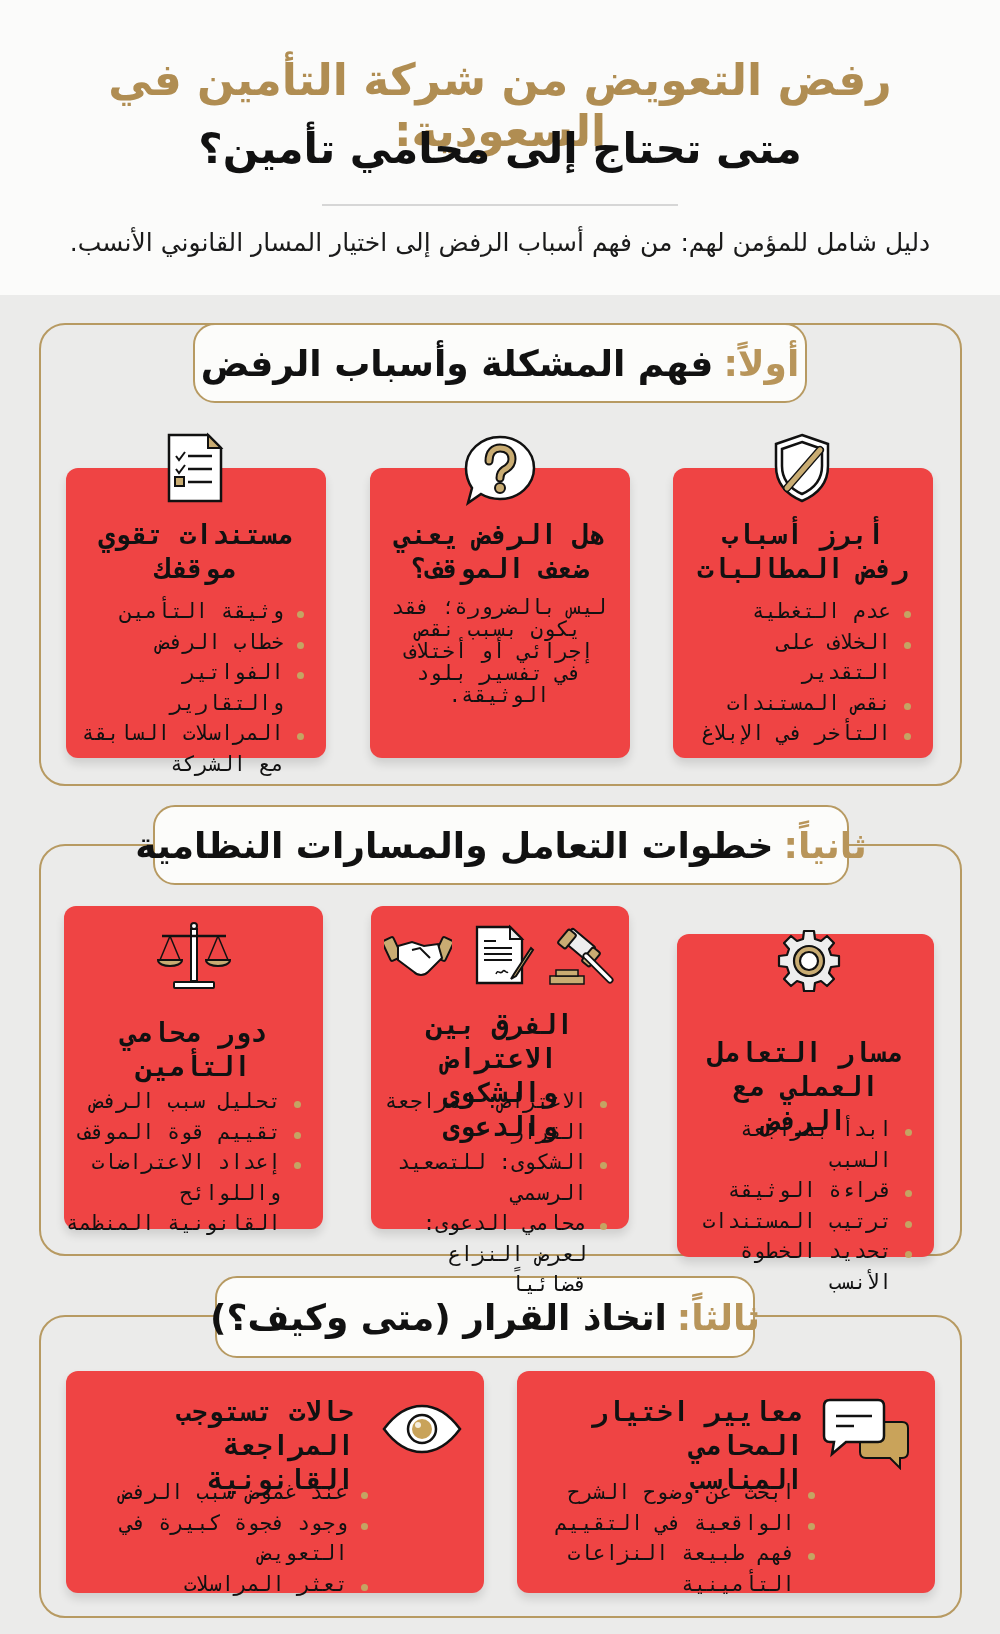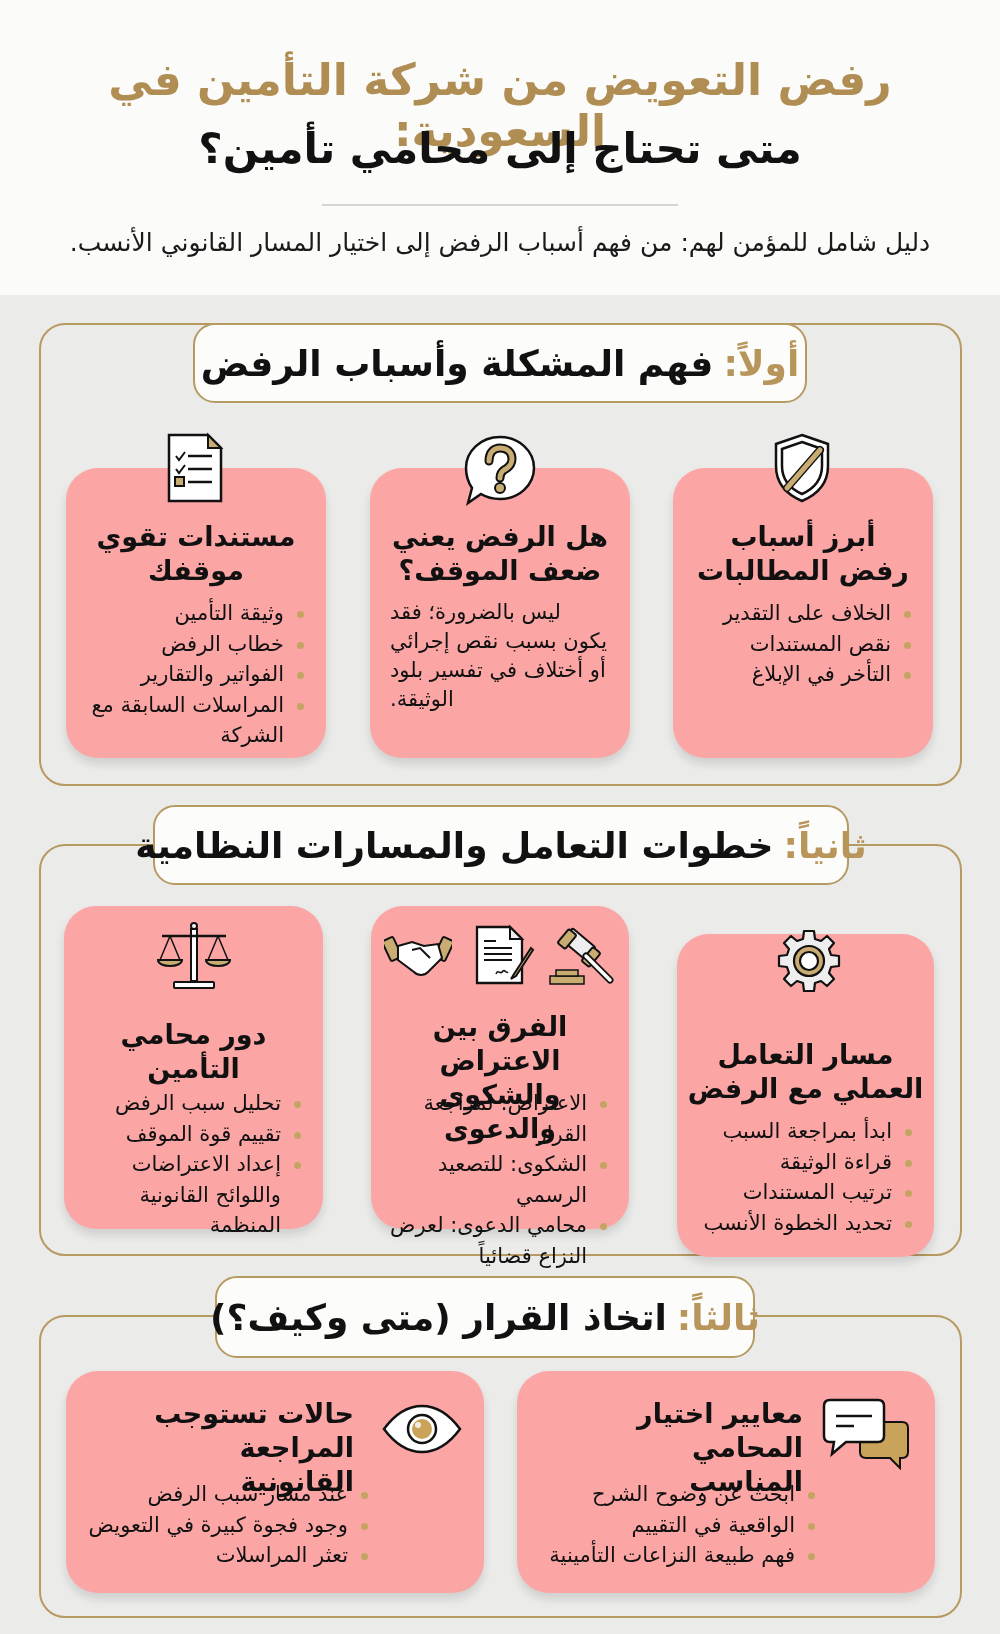--- a/index.html
+++ b/index.html
@@ -44,36 +44,37 @@
     position: absolute; background: #fcfcfa; border: 2px solid #b79a62; border-radius: 22px;
     display: flex; align-items: center; justify-content: center; gap: 10px;
     font-size: 36px; font-weight: bold; white-space: nowrap;
   }
   .sec-title .num { color: #b8955a; }
   .st-1 { left: 193px; top: 323px; width: 614px; height: 80px; }
   .st-2 { left: 153px; top: 805px; width: 696px; height: 80px; }
   .st-3 { left: 215px; top: 1276px; width: 540px; height: 82px; }
 
   .card {
-    position: absolute; background: #fca5a5; border-radius: 32px;
+    position: absolute; background: #ef4444; border-radius: 12px;
     box-shadow: 0 6px 10px rgba(0,0,0,0.12);
     text-align: right;
+    font-family: Liberation Mono, monospace;
   }
   .card h3 {
     font-size: 27px; font-weight: bold; line-height: 34px; text-align: center; color: #111;
   }
   .card ul { list-style: none; }
   .card li {
     font-size: 21px; line-height: 30.5px; color: #111; position: relative; padding-right: 20px;
   }
   .card li::before {
     content: ""; position: absolute; right: 0; top: 13px; width: 7px; height: 7px;
     border-radius: 50%; background: #c4a463;
   }
-  .card p { font-size: 21px; line-height: 29px; color: #111; text-align: left; }
+  .card p { font-size: 21px; line-height: 22px; color: #111; text-align: center; }
 
   .icon { position: absolute; }
 
   
   .c1a { left: 673px; top: 468px; width: 260px; height: 290px; }
   .c1b { left: 370px; top: 468px; width: 260px; height: 290px; }
   .c1c { left: 66px;  top: 468px; width: 260px; height: 290px; }
 
   
   .c2a { left: 677px; top: 906px; width: 257px; height: 323px; margin-top: 28px; }
@@ -107,20 +108,21 @@
   <span>خطوات التعامل والمسارات النظامية</span>
 </div>
 <div class="sec-title st-3">
   <span class="num">ثالثاً:</span>
   <span>اتخاذ القرار (متى وكيف؟)</span>
 </div>
 
 <div class="card c1a">
   <h3 style="position:absolute; top:52px; right:20px; width:220px;">أبرز أسباب رفض المطالبات</h3>
   <ul style="position:absolute; top:130px; right:22px; width:220px;">
+    <li>عدم التغطية</li>
     <li>الخلاف على التقدير</li>
     <li>نقص المستندات</li>
     <li>التأخر في الإبلاغ</li>
   </ul>
 </div>
 <svg class="icon" style="left:770px; top:432px;" width="64" height="72" viewBox="0 0 64 72">
   <path d="M32 3 L58 12 L58 34 C58 52 46 63 32 69 C18 63 6 52 6 34 L6 12 Z" fill="#fff" stroke="#111" stroke-width="2.5"></path>
   <path d="M32 10 L52 17 L52 34 C52 48 43 57 32 62 C21 57 12 48 12 34 L12 17 Z" fill="none" stroke="#111" stroke-width="2.5"></path>
   <line x1="50" y1="18" x2="17" y2="56" stroke="#111" stroke-width="8" stroke-linecap="round"></line>
   <line x1="50" y1="18" x2="17" y2="56" stroke="#c9ac72" stroke-width="5" stroke-linecap="round"></line>
@@ -239,21 +241,21 @@
 <svg class="icon" style="left:822px; top:1398px;" width="88" height="72" viewBox="0 0 88 72">
   <path d="M44 24 L80 24 C84 24 86 26 86 30 L86 54 C86 58 84 60 80 60 L78 60 L78 70 L68 60 L44 60 C40 60 38 58 38 54 L38 30 C38 26 40 24 44 24 Z" fill="#c9a35a" stroke="#111" stroke-width="2"></path>
   <path d="M8 2 L56 2 C60 2 62 4 62 8 L62 38 C62 42 60 44 56 44 L24 44 L10 56 L12 44 L8 44 C4 44 2 42 2 38 L2 8 C2 4 4 2 8 2 Z" fill="#fff" stroke="#111" stroke-width="2.5"></path>
   <line x1="14" y1="18" x2="50" y2="18" stroke="#111" stroke-width="2.5"></line>
   <line x1="14" y1="28" x2="32" y2="28" stroke="#111" stroke-width="2.5"></line>
 </svg>
 
 <div class="card c3b">
   <h3 style="position:absolute; top:26px; right:130px; width:220px; text-align:right;">حالات تستوجب المراجعة القانونية</h3>
   <ul style="position:absolute; top:108px; right:116px; width:300px;">
-    <li>عند مسار سبب الرفض</li>
+    <li>عند غموض سبب الرفض</li>
     <li>وجود فجوة كبيرة في التعويض</li>
     <li>تعثر المراسلات</li>
   </ul>
 </div>
 <svg class="icon" style="left:382px; top:1404px;" width="80" height="50" viewBox="0 0 80 50">
   <path d="M2 25 C16 6 30 2 40 2 C50 2 64 6 78 25 C64 44 50 48 40 48 C30 48 16 44 2 25 Z" fill="#fff" stroke="#111" stroke-width="2.5"></path>
   <circle cx="40" cy="25" r="14" fill="#fff" stroke="#111" stroke-width="2.5"></circle>
   <circle cx="40" cy="25" r="10" fill="#c9a35a"></circle>
   <circle cx="36" cy="21" r="3" fill="#fff" opacity="0.8"></circle>
 </svg>

